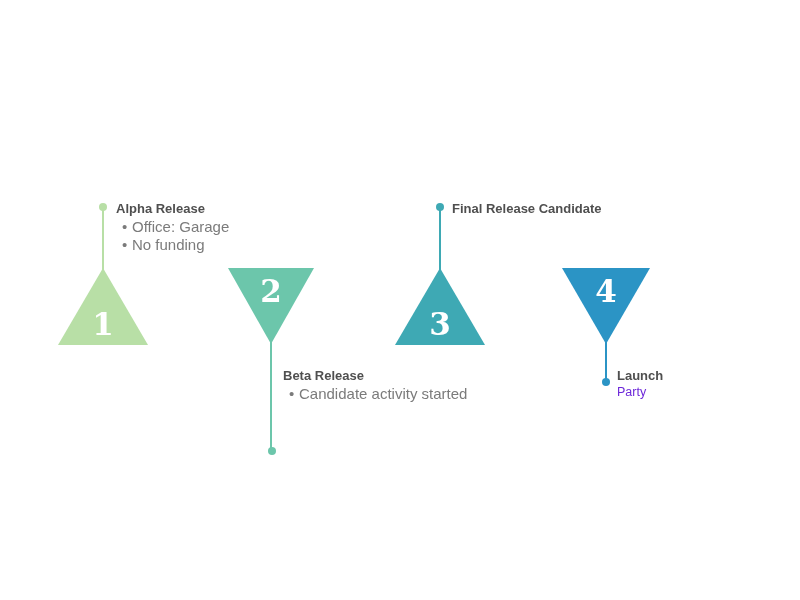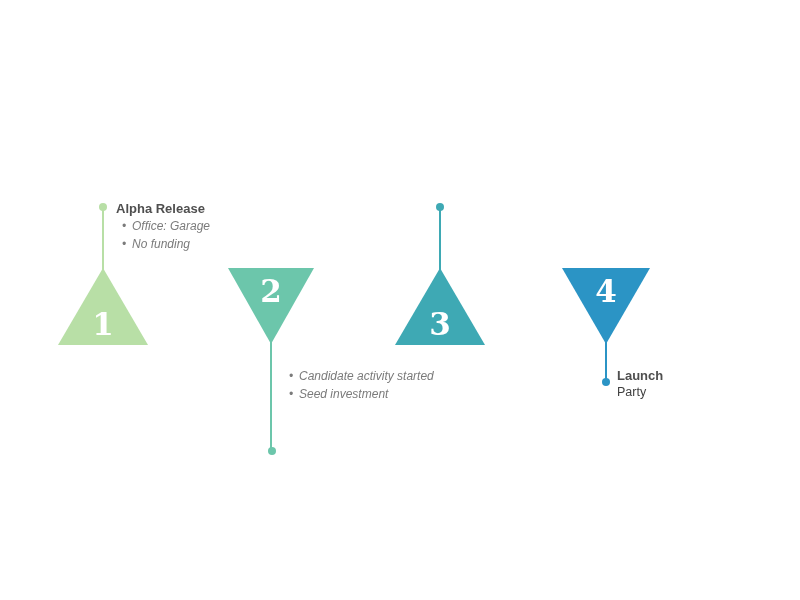--- a/index.html
+++ b/index.html
@@ -14,25 +14,25 @@
   .num {
     position:absolute; color:#ffffff; font-family:"DejaVu Serif", serif;
     font-weight:bold; font-size:31px; line-height:1; text-align:center;
   }
   .stem { position:absolute; width:2px; }
   .dot  { position:absolute; width:8px; height:8px; border-radius:50%; }
   .info { position:absolute; }
   .title { font-size:13px; font-weight:bold; color:#4f4f4f; line-height:17px; white-space:nowrap; }
   .bullets { list-style:none; margin:1px 0 0 0; padding:0; }
   .bullets li {
-    position:relative; font-size:12px; color:#7b7b7b;
-    line-height:17.8px; padding-left:16px; white-space:nowrap;font-style:italic;
+    position:relative; font-size:15px; color:#7b7b7b;
+    line-height:17.8px; padding-left:16px; white-space:nowrap;
   }
   .bullets li::before { content:"\2022"; position:absolute; left:6px; color:#7b7b7b; }
-  .note { font-size:12.5px; color:#404040; line-height:17px; white-space:nowrap; }
+  .note { font-size:12.5px; color:#6d28d9; line-height:17px; white-space:nowrap; }
 
   
   .m1-tri  { left:58px;  top:268px; }
   .m1-num  { left:58px;  top:309px; width:90px; }
   .m1-stem { left:102px; top:207px; height:63px; }
   .m1-dot  { left:99px;  top:203px; }
   .m1-info { left:116px; top:200px; }
   
   .m2-tri  { left:228px; top:268px; }
   .m2-num  { left:228px; top:276px; width:86px; }
@@ -70,33 +70,34 @@
       </ul>
     </div>
   </div>
 
   <div>
     <div class="tri down m2-tri" style="border-top-color: rgb(108, 198, 171);"></div>
     <div class="num m2-num">2</div>
     <div class="stem m2-stem" style="background-color: rgb(108, 198, 171);"></div>
     <div class="dot m2-dot" style="background-color: rgb(108, 198, 171);"></div>
     <div class="info m2-info">
+      <div class="title">Beta Release</div>
       <ul class="bullets">
         <li>Candidate activity started</li>
-        <li>Seed investment</li>
       </ul>
     </div>
   </div>
 
   <div>
     <div class="tri up m3-tri" style="border-bottom-color: rgb(62, 169, 180);"></div>
     <div class="num m3-num">3</div>
     <div class="stem m3-stem" style="background-color: rgb(62, 169, 180);"></div>
     <div class="dot m3-dot" style="background-color: rgb(62, 169, 180);"></div>
     <div class="info m3-info">
+      <div class="title">Final Release Candidate</div>
       <ul class="bullets">
       </ul>
     </div>
   </div>
 
   <div>
     <div class="tri down w44 m4-tri" style="border-top-color: rgb(43, 148, 197);"></div>
     <div class="num m4-num">4</div>
     <div class="stem m4-stem" style="background-color: rgb(43, 148, 197);"></div>
     <div class="dot m4-dot" style="background-color: rgb(43, 148, 197);"></div>

